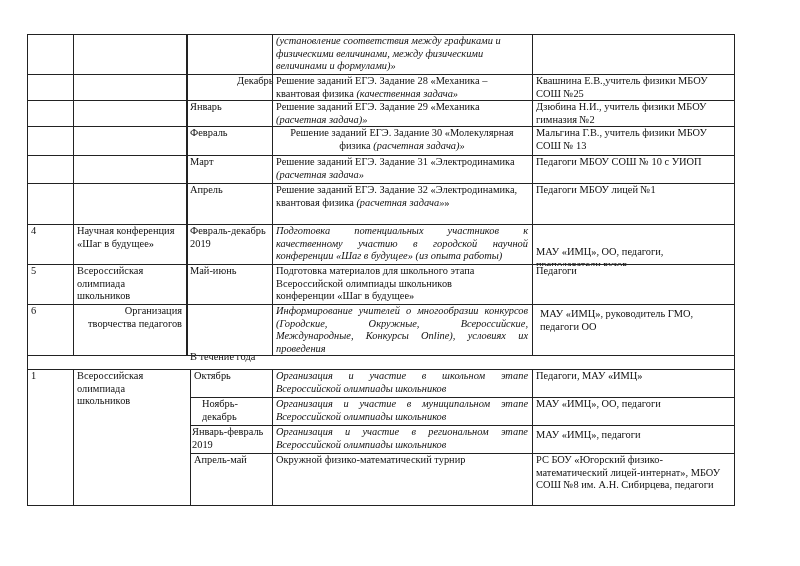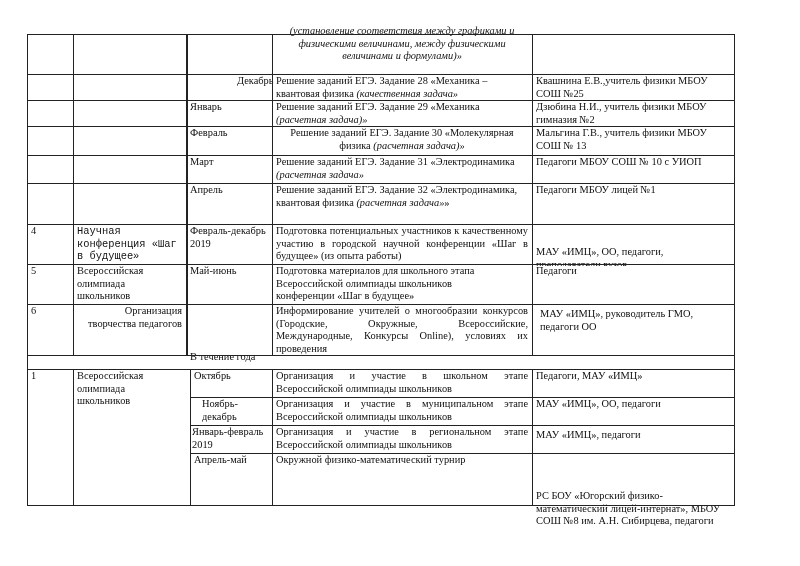--- a/index.html
+++ b/index.html
@@ -1,31 +1,31 @@
 <!DOCTYPE html>
 <html><head>
 <meta charset="utf-8">
 <style>
   html, body { margin: 0; padding: 0; background: #ffffff; }
   body { width: 800px; height: 566px; position: relative; overflow: hidden;
          font-family: "Liberation Serif", serif; color: #111; }
   .cell { position: absolute; box-sizing: border-box; font-size: 10.4px; line-height: 12.6px;
           padding: 1px 4px 0 4px; overflow: hidden; }
   .c { }
-  .j { text-align: justify; text-align-last: left; }
+  .j { text-align: justify; text-align-last: left; font-style: italic; }
   .i { font-style: italic; }
   .line { position: absolute; background: #222; }
 </style>
 </head>
 <body>
 
 <div id="doc">
 
   <div class="cell" style="left:186px;top:34px;width:86px;height:40px;"></div>
-  <div class="cell i" style="left:272px;top:24px;width:260px;height:40px;text-align:center;">(установление соответствия между графиками и физическими величинами, между физическими величинами и формулами)»</div>
+  <div class="cell i" style="left:272px;top:34px;width:260px;height:40px;">(установление соответствия между графиками и физическими величинами, между физическими величинами и формулами)»</div>
   <div class="cell c" style="left:532px;top:34px;width:202px;height:40px;"></div>
 
   <div class="cell" style="left:186px;top:74px;width:86px;height:26px;margin-left:47px;">Декабрь</div>
   <div class="cell" style="left:272px;top:74px;width:260px;height:26px;"><span>Решение заданий ЕГЭ. Задание 28 «Механика – квантовая физика </span><span class="i">(качественная задача»</span></div>
   <div class="cell c" style="left:532px;top:74px;width:202px;height:26px;">Квашнина Е.В.,учитель физики МБОУ СОШ №25</div>
 
   <div class="cell" style="left:186px;top:100px;width:86px;height:26px;">Январь</div>
   <div class="cell" style="left:272px;top:100px;width:260px;height:26px;"><span>Решение заданий ЕГЭ. Задание 29 «Механика </span><span class="i">(расчетная задача)»</span></div>
   <div class="cell" style="left:532px;top:100px;width:202px;height:26px;">Дзюбина Н.И., учитель физики МБОУ гимназия №2</div>
 
@@ -35,21 +35,21 @@
 
   <div class="cell" style="left:186px;top:155px;width:86px;height:28px;">Март</div>
   <div class="cell" style="left:272px;top:155px;width:260px;height:28px;"><span>Решение заданий ЕГЭ. Задание 31 «Электродинамика </span><span class="i">(расчетная задача»</span></div>
   <div class="cell c" style="left:532px;top:155px;width:202px;height:28px;">Педагоги МБОУ СОШ № 10 с УИОП</div>
 
   <div class="cell" style="left:186px;top:183px;width:86px;height:41px;">Апрель</div>
   <div class="cell" style="left:272px;top:183px;width:260px;height:41px;"><span>Решение заданий ЕГЭ. Задание 32 «Электродинамика, квантовая физика </span><span class="i">(расчетная задача»</span><span>»</span></div>
   <div class="cell c" style="left:532px;top:183px;width:202px;height:41px;">Педагоги МБОУ лицей №1</div>
 
   <div class="cell c" style="left:27px;top:224px;width:46px;height:40px;">4</div>
-  <div class="cell c" style="left:73px;top:224px;width:113px;height:40px;font-family:Liberation Mono, monospace;">Научная конференция «Шаг в будущее»</div>
+  <div class="cell c" style="left:73px;top:224px;width:113px;height:40px;">Научная конференция «Шаг в будущее»</div>
   <div class="cell c" style="left:186px;top:224px;width:86px;height:40px;">Февраль-декабрь 2019</div>
   <div class="cell j" style="left:272px;top:224px;width:260px;height:40px;">Подготовка потенциальных участников к качественному участию в городской научной конференции «Шаг в будущее» (из опыта работы)</div>
   <div class="cell c" style="left:532px;top:226px;width:202px;height:40px;padding-top:20px;">МАУ «ИМЦ», ОО, педагоги, преподаватели вузов</div>
 
   <div class="cell c" style="left:27px;top:264px;width:46px;height:40px;">5</div>
   <div class="cell" style="left:73px;top:264px;width:113px;height:40px;padding-right:30px;">Всероссийская олимпиада школьников</div>
   <div class="cell c" style="left:186px;top:264px;width:86px;height:40px;">Май-июнь</div>
   <div class="cell" style="left:272px;top:264px;width:260px;height:40px;padding-right:30px;">Подготовка материалов для школьного этапа Всероссийской олимпиады школьников конференции «Шаг в будущее»</div>
   <div class="cell c" style="left:532px;top:264px;width:202px;height:40px;">Педагоги</div>
 
@@ -71,21 +71,21 @@
   <div class="cell c" style="left:190px;top:397px;width:82px;height:28px;padding-left:12px;padding-right:12px;">Ноябрь-декабрь</div>
   <div class="cell j" style="left:272px;top:397px;width:260px;height:28px;">Организация и участие в муниципальном этапе Всероссийской олимпиады школьников</div>
   <div class="cell c" style="left:532px;top:397px;width:202px;height:28px;">МАУ «ИМЦ», ОО, педагоги</div>
 
   <div class="cell c" style="left:190px;top:425px;width:82px;height:28px;padding-left:2px;padding-right:2px;">Январь-февраль 2019</div>
   <div class="cell j" style="left:272px;top:425px;width:260px;height:28px;">Организация и участие в региональном этапе Всероссийской олимпиады школьников</div>
   <div class="cell c" style="left:532px;top:425px;width:202px;height:28px;padding-top:4px;">МАУ «ИМЦ», педагоги</div>
 
   <div class="cell c" style="left:190px;top:453px;width:82px;height:52px;">Апрель-май</div>
   <div class="cell" style="left:272px;top:453px;width:260px;height:52px;">Окружной физико-математический турнир</div>
-  <div class="cell c" style="left:532px;top:453px;width:202px;height:52px;margin-top:36px;">РС БОУ «Югорский физико-математический лицей-интернат», МБОУ СОШ №8 им. А.Н. Сибирцева, педагоги</div>
+  <div class="cell c" style="left:532px;top:453px;width:202px;height:52px;">РС БОУ «Югорский физико-математический лицей-интернат», МБОУ СОШ №8 им. А.Н. Сибирцева, педагоги</div>
 
   <div class="line" style="left:27px;top:34px;width:708px;height:1px;"></div>
   <div class="line" style="left:27px;top:505px;width:708px;height:1px;"></div>
   <div class="line" style="left:27px;top:34px;width:1px;height:472px;"></div>
   <div class="line" style="left:734px;top:34px;width:1px;height:472px;"></div>
 
   <div class="line" style="left:73px;top:34px;width:1px;height:321px;"></div>
   <div class="line" style="left:186px;top:34px;width:2px;height:321px;"></div>
   <div class="line" style="left:272px;top:34px;width:1px;height:321px;"></div>
   <div class="line" style="left:532px;top:34px;width:1px;height:321px;"></div>

